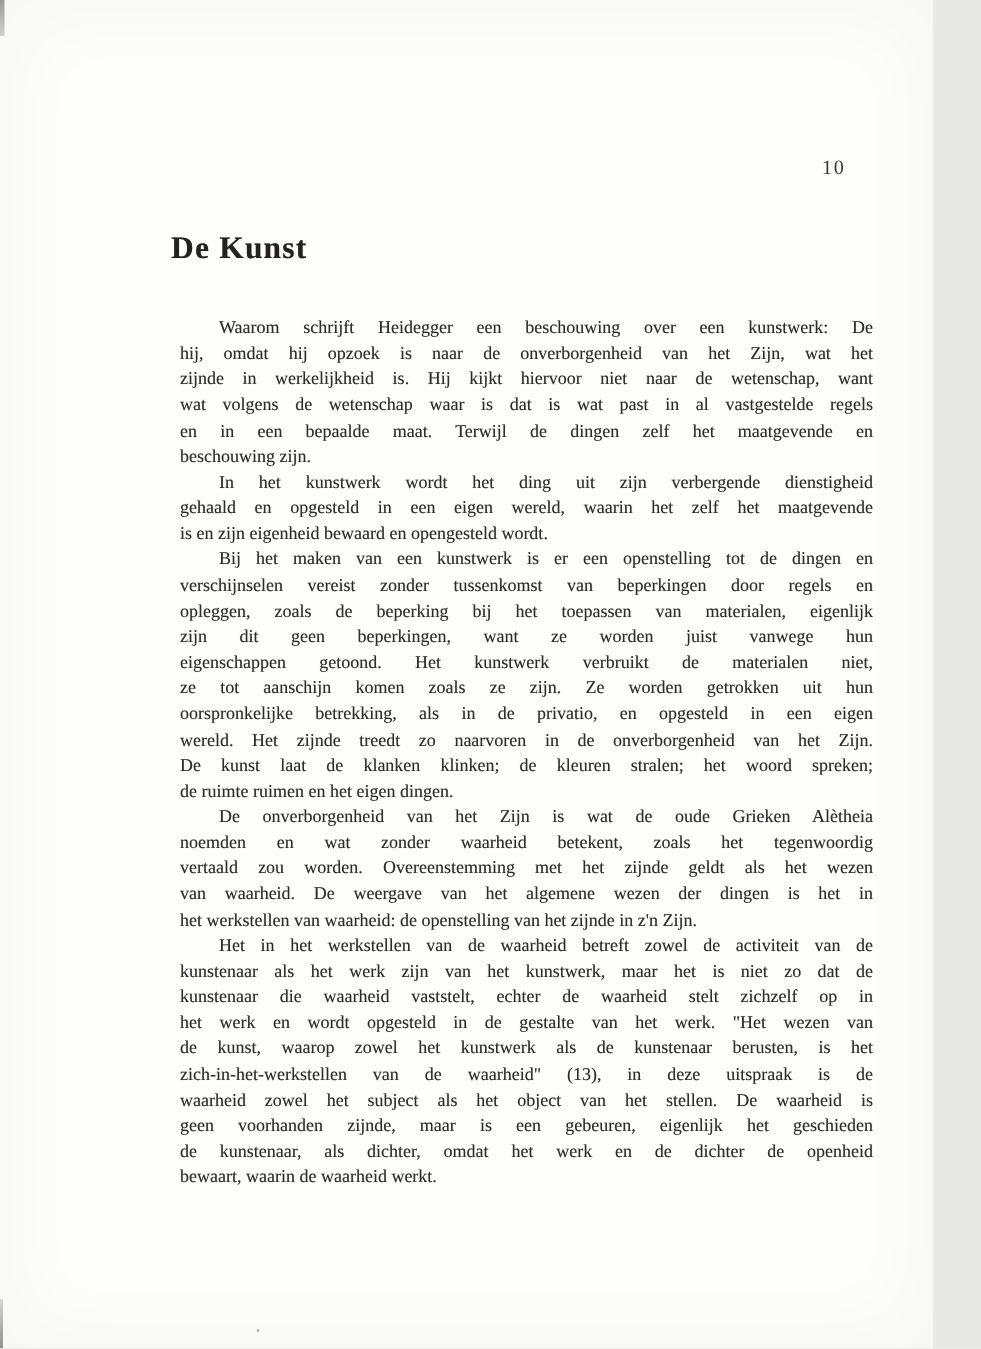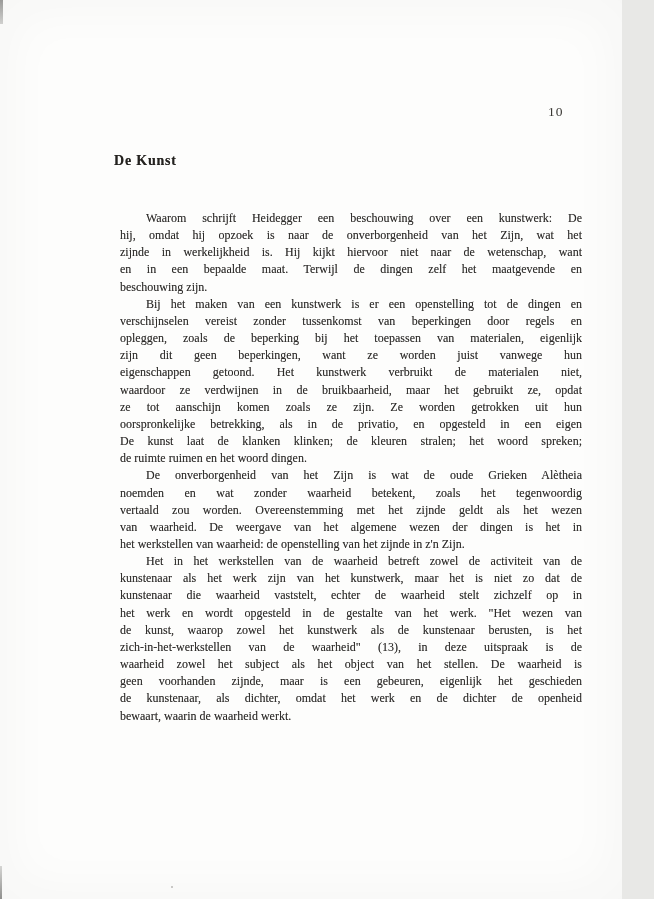--- a/index.html
+++ b/index.html
@@ -22,21 +22,21 @@
     left: 548px;
     top: 104px;
     font-size: 13.5px;
     letter-spacing: 1px;
     color: #3a3834;
   }
   .heading {
     position: absolute;
     left: 114px;
     top: 153px;
-    font-size: 14px;
+    font-size: 21px;
     font-weight: bold;
     letter-spacing: 0.8px;
     color: #24221f;
     text-shadow: 0 0 0.5px rgba(0,0,0,0.45);
   }
   .body-text {
     position: absolute;
     left: 96px;
     top: 210px;
     width: 462px;
@@ -86,34 +86,40 @@
 
   <div class="page-number">10</div>
 
   <div class="heading">De Kunst</div>
 
   <div class="body-text">
       <div class="para">
         <div class="line first">Waarom schrijft Heidegger een beschouwing over een kunstwerk: De</div>
         <div class="line">hij, omdat hij opzoek is naar de onverborgenheid van het Zijn, wat het</div>
         <div class="line">zijnde in werkelijkheid is. Hij kijkt hiervoor niet naar de wetenschap, want</div>
+        <div class="line">wat volgens de wetenschap waar is dat is wat past in al vastgestelde regels</div>
         <div class="line">en in een bepaalde maat. Terwijl de dingen zelf het maatgevende en</div>
         <div class="line last">beschouwing zijn.</div>
+      </div>
+      <div class="para">
+        <div class="line first">In het kunstwerk wordt het ding uit zijn verbergende dienstigheid</div>
+        <div class="line">gehaald en opgesteld in een eigen wereld, waarin het zelf het maatgevende</div>
+        <div class="line last">is en zijn eigenheid bewaard en opengesteld wordt.</div>
       </div>
       <div class="para">
         <div class="line first">Bij het maken van een kunstwerk is er een openstelling tot de dingen en</div>
         <div class="line">verschijnselen vereist zonder tussenkomst van beperkingen door regels en</div>
         <div class="line">opleggen, zoals de beperking bij het toepassen van materialen, eigenlijk</div>
         <div class="line">zijn dit geen beperkingen, want ze worden juist vanwege hun</div>
         <div class="line">eigenschappen getoond. Het kunstwerk verbruikt de materialen niet,</div>
-        <div class="line">waardoor ze verdwijnen in de bruikbaarheid, maar het gebruikt ze, opdat</div>
         <div class="line">ze tot aanschijn komen zoals ze zijn. Ze worden getrokken uit hun</div>
         <div class="line">oorspronkelijke betrekking, als in de privatio, en opgesteld in een eigen</div>
+        <div class="line">wereld. Het zijnde treedt zo naarvoren in de onverborgenheid van het Zijn.</div>
         <div class="line">De kunst laat de klanken klinken; de kleuren stralen; het woord spreken;</div>
-        <div class="line last">de ruimte ruimen en het woord dingen.</div>
+        <div class="line last">de ruimte ruimen en het eigen dingen.</div>
       </div>
       <div class="para">
         <div class="line first">De onverborgenheid van het Zijn is wat de oude Grieken Alètheia</div>
         <div class="line">noemden en wat zonder waarheid betekent, zoals het tegenwoordig</div>
         <div class="line">vertaald zou worden. Overeenstemming met het zijnde geldt als het wezen</div>
         <div class="line">van waarheid. De weergave van het algemene wezen der dingen is het in</div>
         <div class="line last">het werkstellen van waarheid: de openstelling van het zijnde in z'n Zijn.</div>
       </div>
       <div class="para">
         <div class="line first">Het in het werkstellen van de waarheid betreft zowel de activiteit van de</div>

